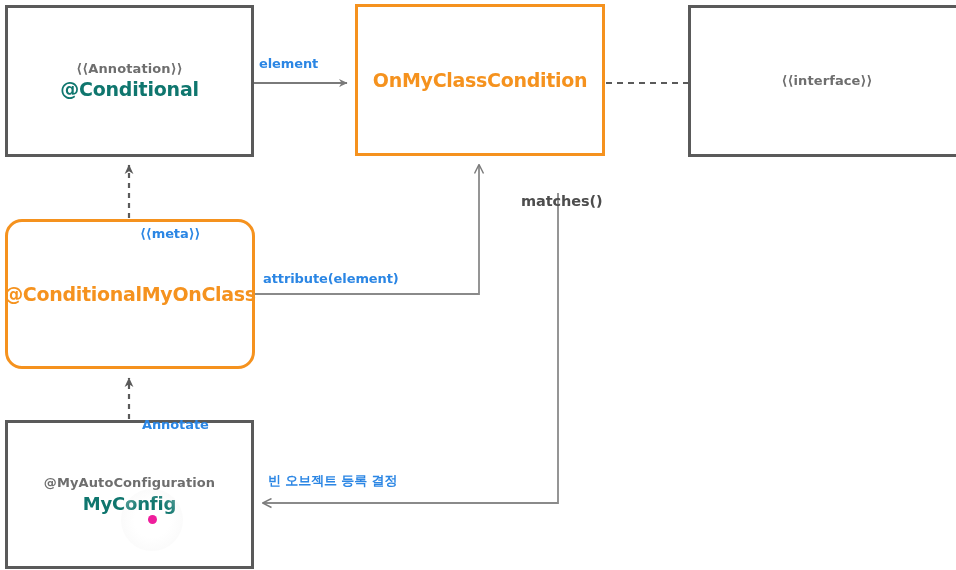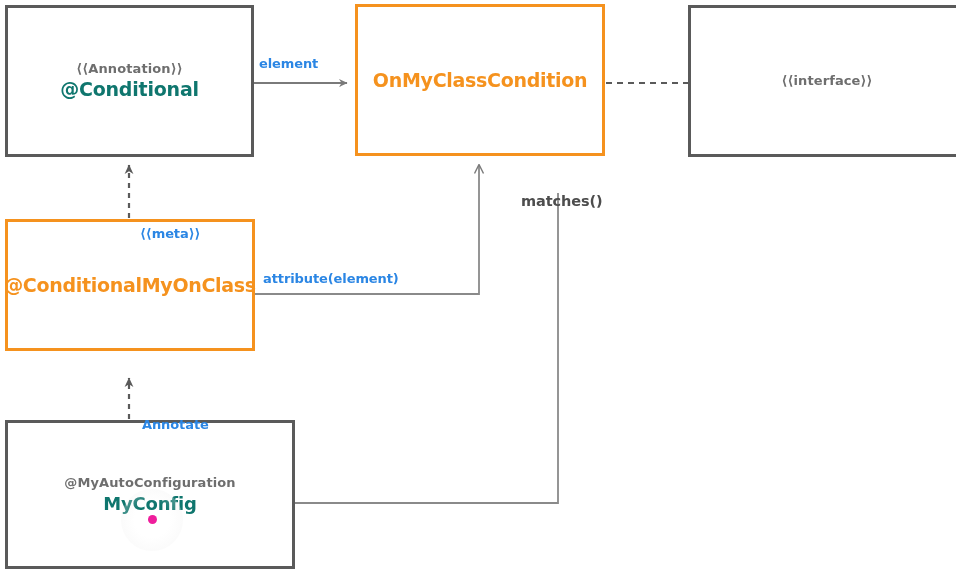--- a/index.html
+++ b/index.html
@@ -128,36 +128,37 @@
   </div>
 
   <div class="node orange" style="left:355px; top:4px; width:250px; height:152px;">
     <div class="title orange-text">OnMyClassCondition</div>
   </div>
 
   <div class="node gray" style="left:688px; top:5px; width:278px; height:152px;">
     <div class="stereo">⟨⟨interface⟩⟩</div>
   </div>
 
-  <div class="node orange" style="left:5px; top:219px; width:250px; height:132px;">
+  <div class="node orange" style="left:5px; top:219px; width:250px; height:150px;border-radius:17px;">
     <div class="title orange-text">@ConditionalMyOnClass</div>
   </div>
 
-  <div class="node gray" style="left:5px; top:420px; width:290px; height:149px;">
+  <div class="node gray" style="left:5px; top:420px; width:249px; height:149px;">
     <div class="stereo">@MyAutoConfiguration</div>
     <div class="title small">MyConfig</div>
   </div>
 
   <div class="elabel blue" style="left:259px; top:56px;">element</div>
 
   <div class="elabel blue" style="left:140px; top:190px;margin-top:36px;">⟨⟨meta⟩⟩</div>
 
   <div class="elabel blue" style="left:263px; top:271px;text-align:right;">attribute(element)</div>
 
   <div class="elabel blue" style="left:142px; top:397px;margin-top:20px;">Annotate</div>
 
   <div class="elabel darkgray" style="left:521px; top:173px;margin-top:20px;">matches()</div>
 
+  <div class="elabel blue" style="left:268px; top:472px;">빈 오브젝트 등록 결정</div>
 
   <div class="cursor-halo" style="left:121px; top:489px;"></div>
   <div class="cursor-dot" style="left:148px; top:515px;"></div>
 
 </div>
 
 </body></html>

